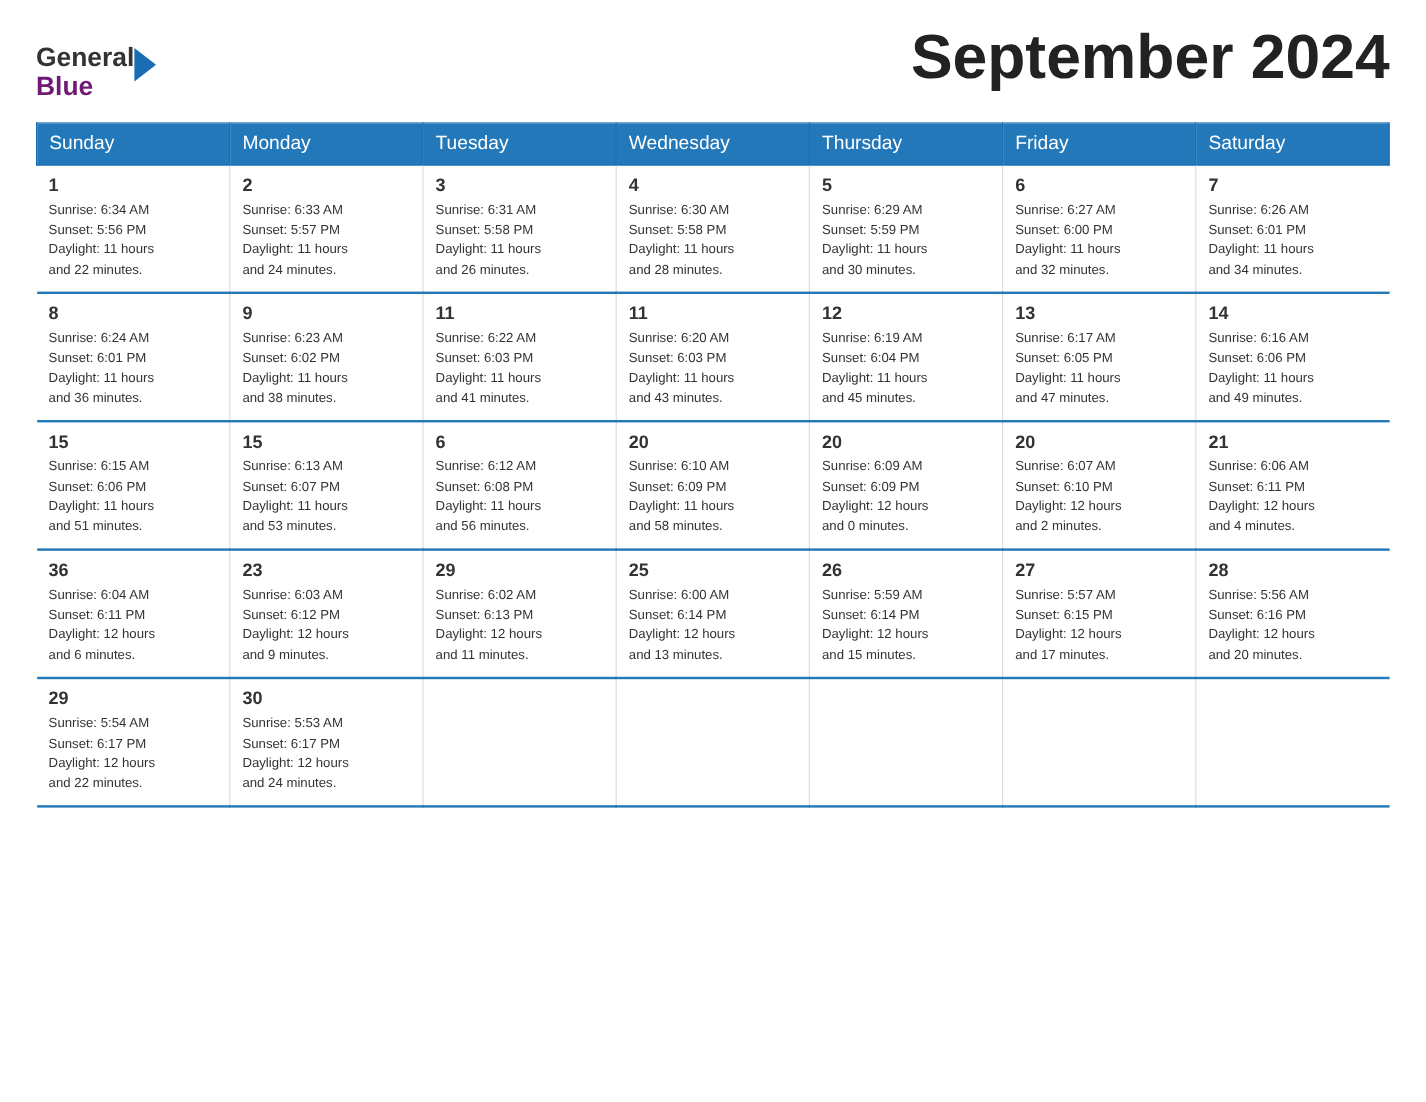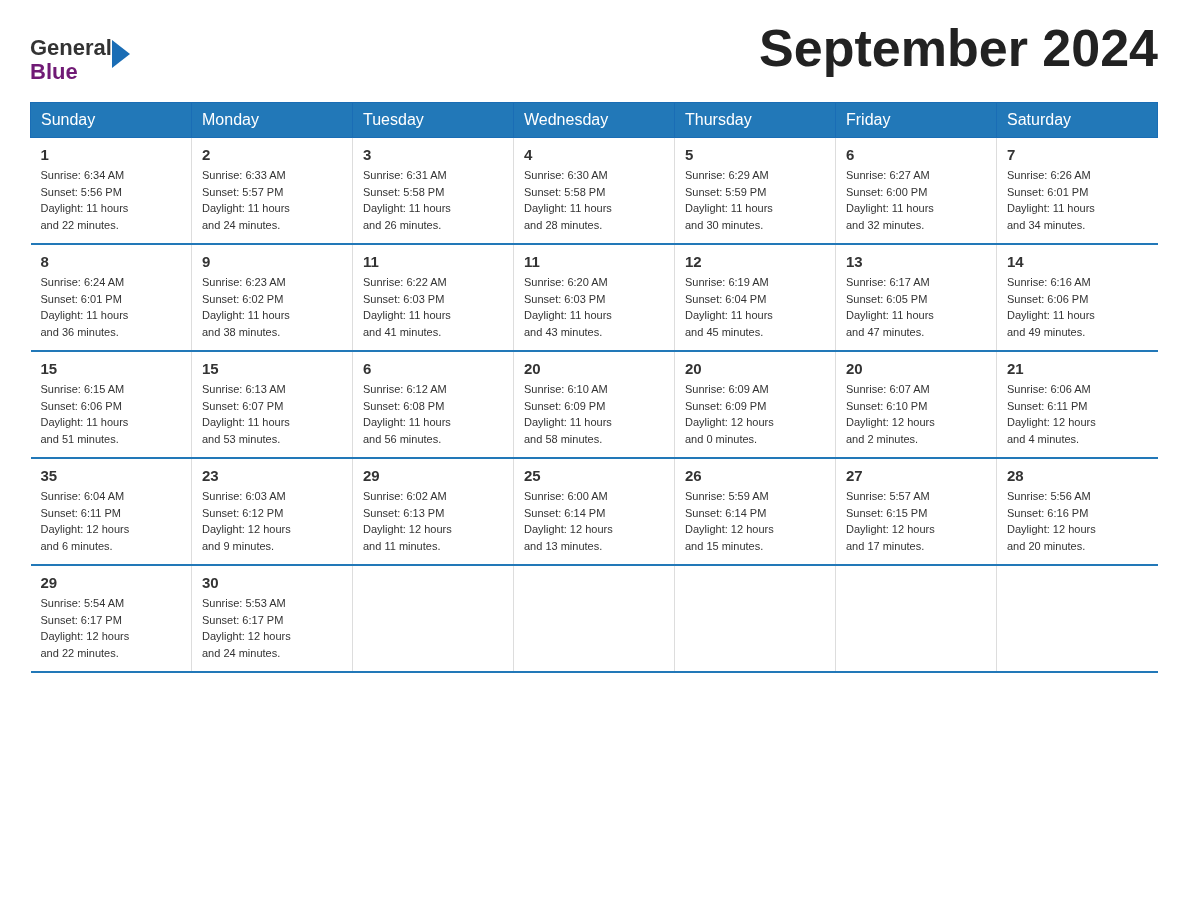--- a/index.html
+++ b/index.html
@@ -218,21 +218,21 @@
           <span class="day-number">20</span>
           <div class="day-info">Sunrise: 6:07 AM<br>Sunset: 6:10 PM<br>Daylight: 12 hours<br>and 2 minutes.</div>
         </td>
         <td>
           <span class="day-number">21</span>
           <div class="day-info">Sunrise: 6:06 AM<br>Sunset: 6:11 PM<br>Daylight: 12 hours<br>and 4 minutes.</div>
         </td>
       </tr>
       <tr>
         <td>
-          <span class="day-number">35</span>
+          <span class="day-number">36</span>
           <div class="day-info">Sunrise: 6:04 AM<br>Sunset: 6:11 PM<br>Daylight: 12 hours<br>and 6 minutes.</div>
         </td>
         <td>
           <span class="day-number">23</span>
           <div class="day-info">Sunrise: 6:03 AM<br>Sunset: 6:12 PM<br>Daylight: 12 hours<br>and 9 minutes.</div>
         </td>
         <td>
           <span class="day-number">29</span>
           <div class="day-info">Sunrise: 6:02 AM<br>Sunset: 6:13 PM<br>Daylight: 12 hours<br>and 11 minutes.</div>
         </td>

